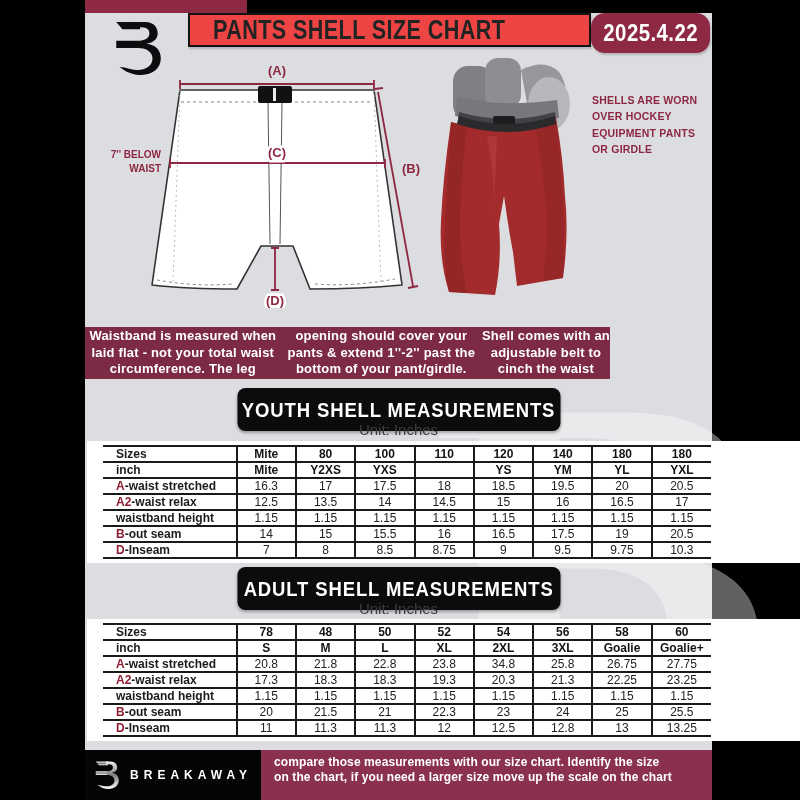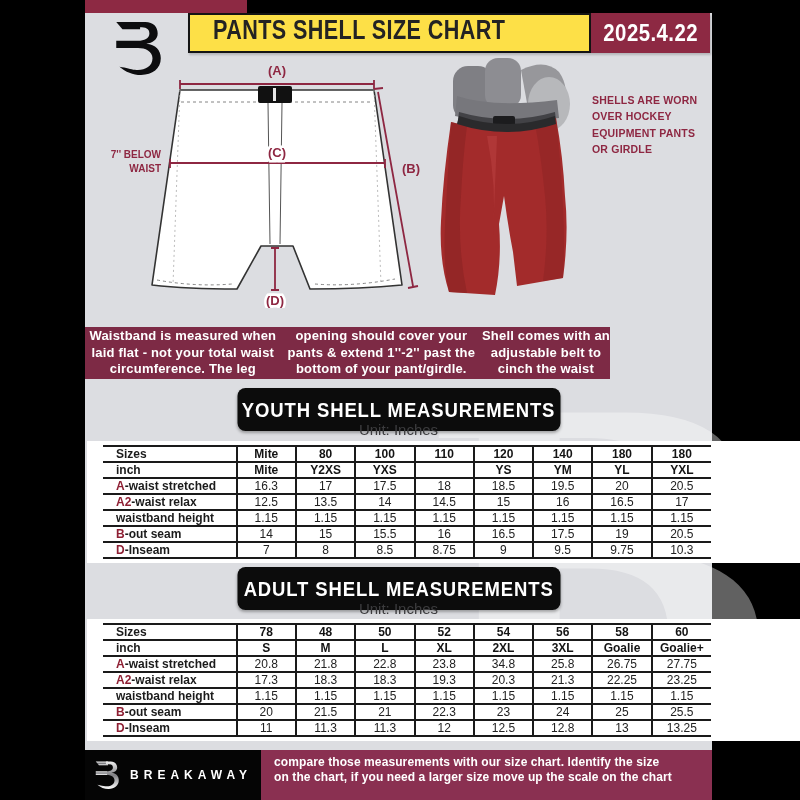--- a/index.html
+++ b/index.html
@@ -5,26 +5,26 @@
   html,body{margin:0;padding:0;background:#000;}
   *{box-sizing:border-box;}
   .canvas{position:relative;width:800px;height:800px;background:#000;overflow:hidden;
           font-family:"Liberation Sans",sans-serif;}
   .page{position:absolute;left:85px;top:0;width:627px;height:800px;background:var(--page_bg,#dcdde1);}
   .top-strip{position:absolute;left:0;top:0;width:627px;height:13px;background:#000;}
   .top-strip .mseg{position:absolute;left:0;top:0;width:162px;height:13px;background:var(--maroon_bright,#8d2943);}
 
   
   .logo-header{position:absolute;left:28px;top:19px;width:50px;height:58px;}
-  .title-box{position:absolute;left:103px;top:13px;width:403px;height:40px;background:#fde047;
-             border:2px solid #141414;display:flex;box-shadow:1px 2px 2px rgba(0,0,0,.18);}
+  .title-box{position:absolute;left:103px;top:13px;width:403px;height:34px;background:#ef4444;
+             border:2px solid #141414;display:flex;align-items:center;box-shadow:1px 2px 2px rgba(0,0,0,.18);}
   .title-text{font-size:27px;font-weight:bold;color:#232323;white-space:nowrap;
               transform:scaleX(.8);transform-origin:left center;margin-left:23px;letter-spacing:.5px;}
   .date-box{position:absolute;left:506px;top:13px;width:119px;height:40px;background:var(--maroon_bright,#8d2943);
-            display:flex;align-items:center;justify-content:center;box-shadow:1px 2px 2px rgba(0,0,0,.18);}
+            display:flex;align-items:center;justify-content:center;box-shadow:1px 2px 2px rgba(0,0,0,.18);border-radius:14px;}
   .date-text{font-size:24px;font-weight:bold;color:#fff;white-space:nowrap;transform:scaleX(.85);letter-spacing:.5px;}
 
   
   .shorts-svg{position:absolute;left:62px;top:56px;}
   .pants-svg{position:absolute;left:352px;top:56px;}
   .measure-note{position:absolute;left:18px;top:148px;width:58px;text-align:right;
                 font-size:10px;font-weight:bold;color:var(--maroon_line,#8e2742);line-height:1.4;}
   .side-note{position:absolute;left:507px;top:92px;width:114px;font-size:10.5px;font-weight:bold;
              color:var(--maroon_line,#8e2742);line-height:1.55;letter-spacing:.2px;}
 

